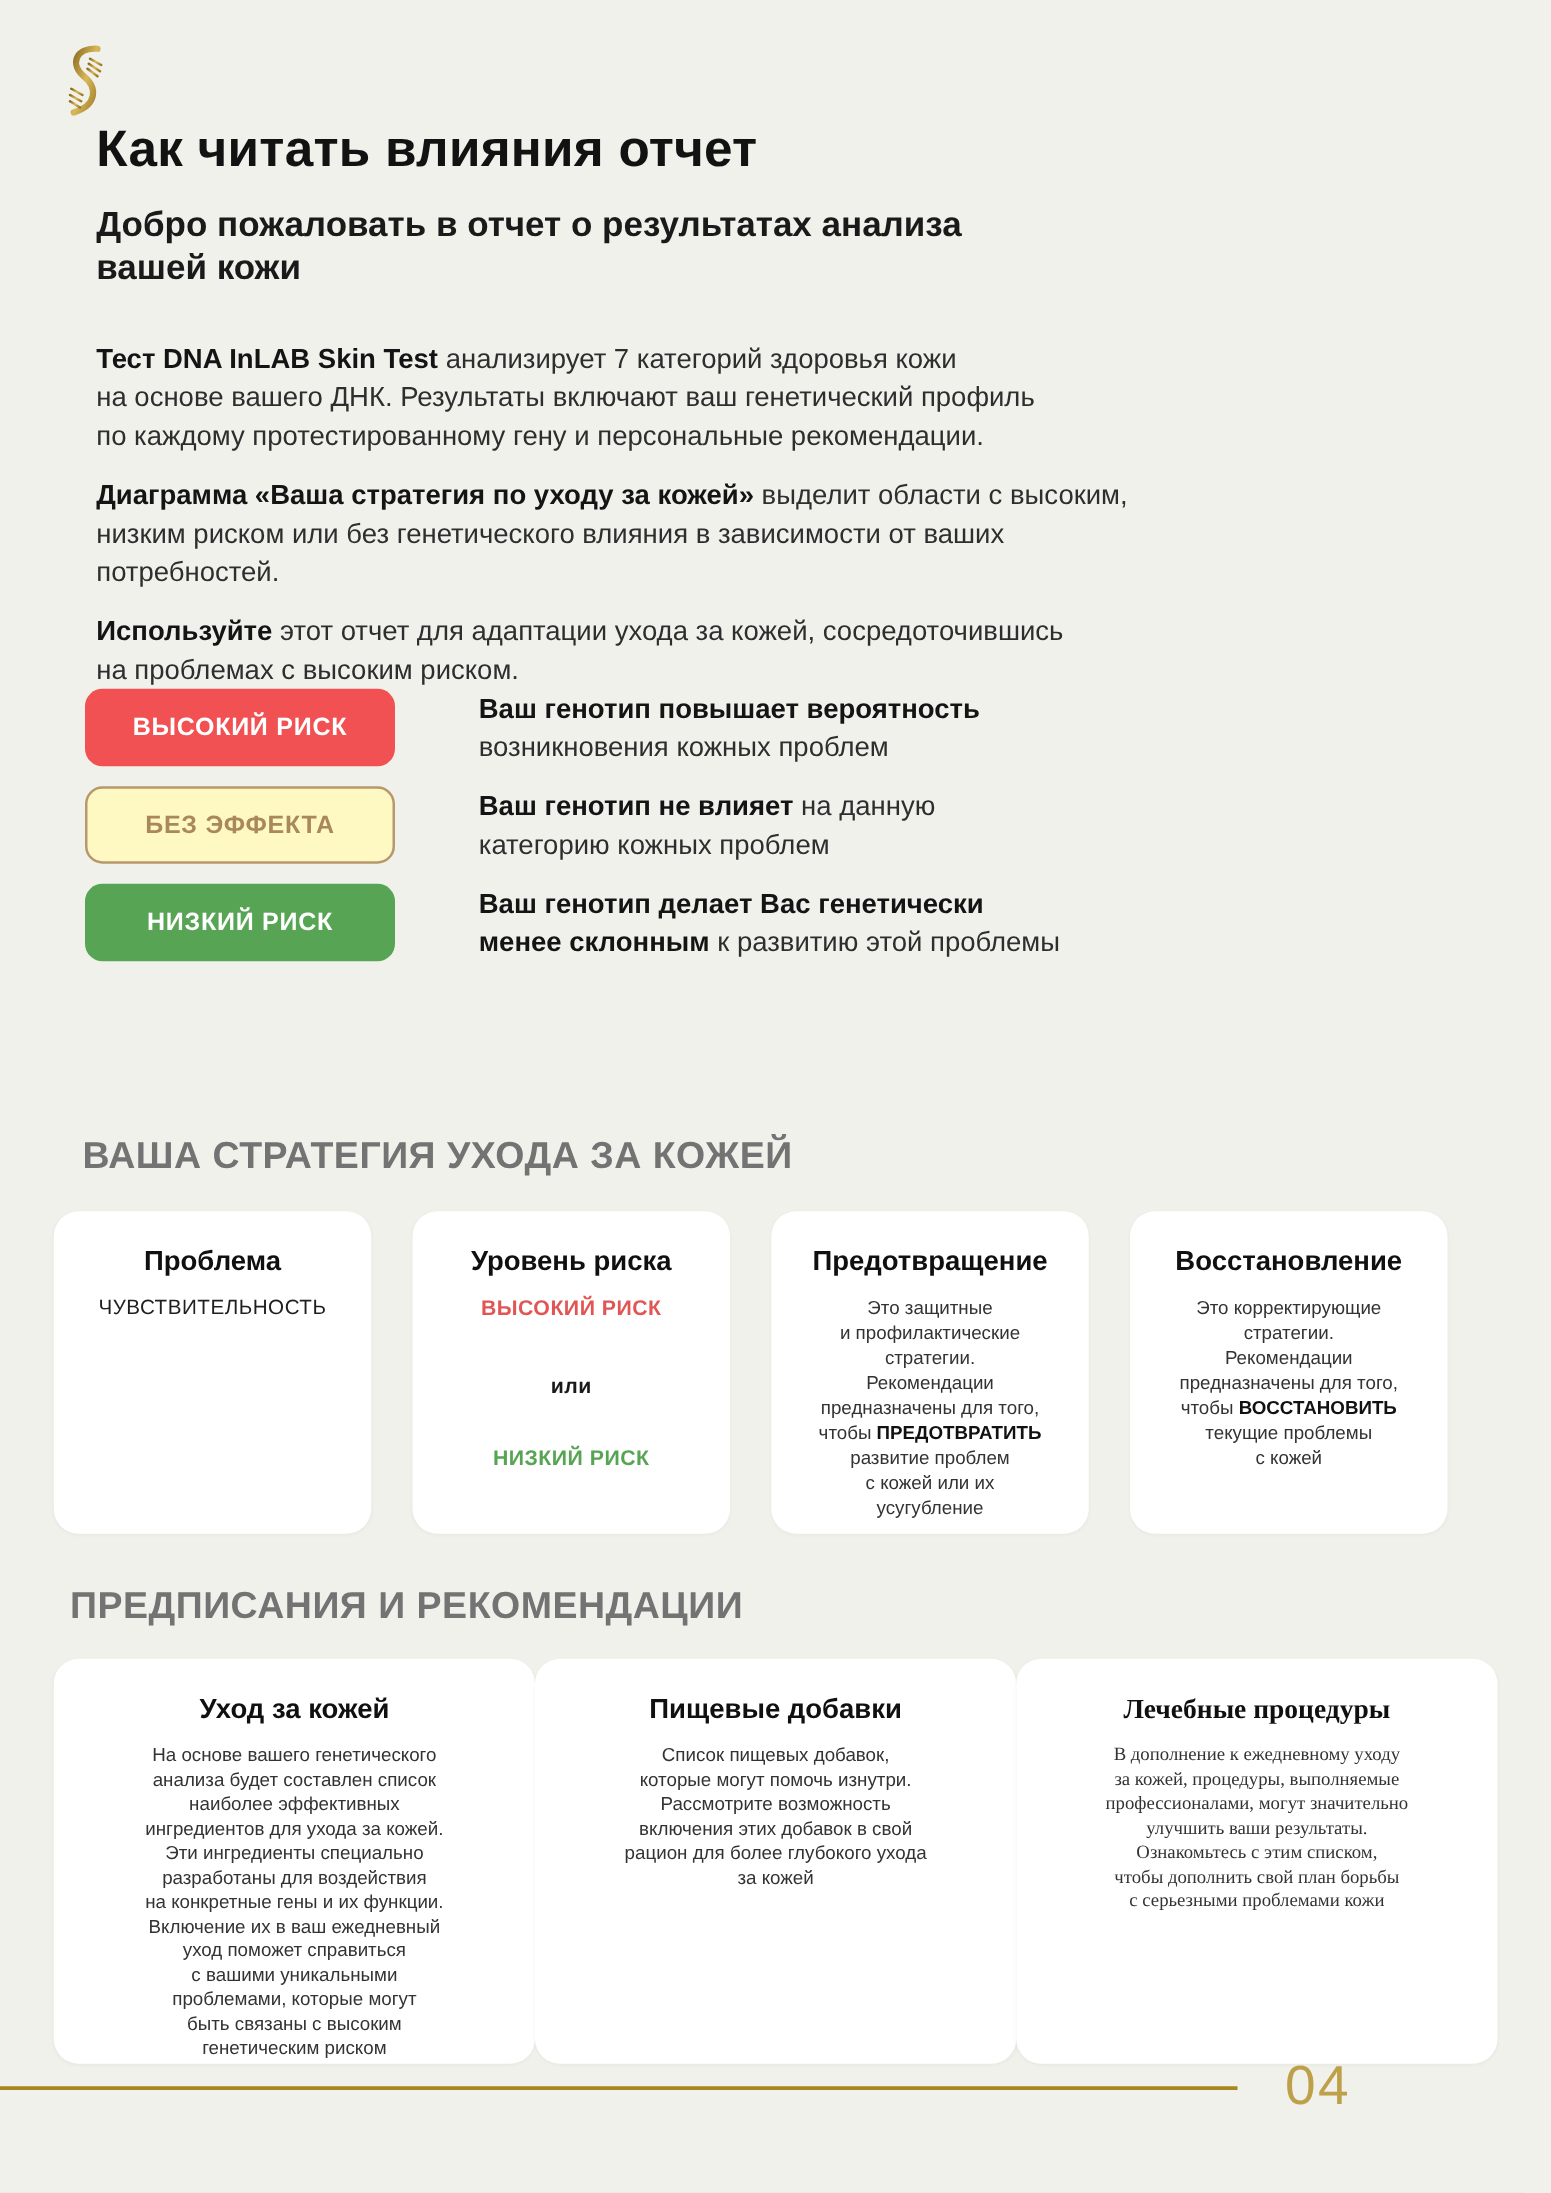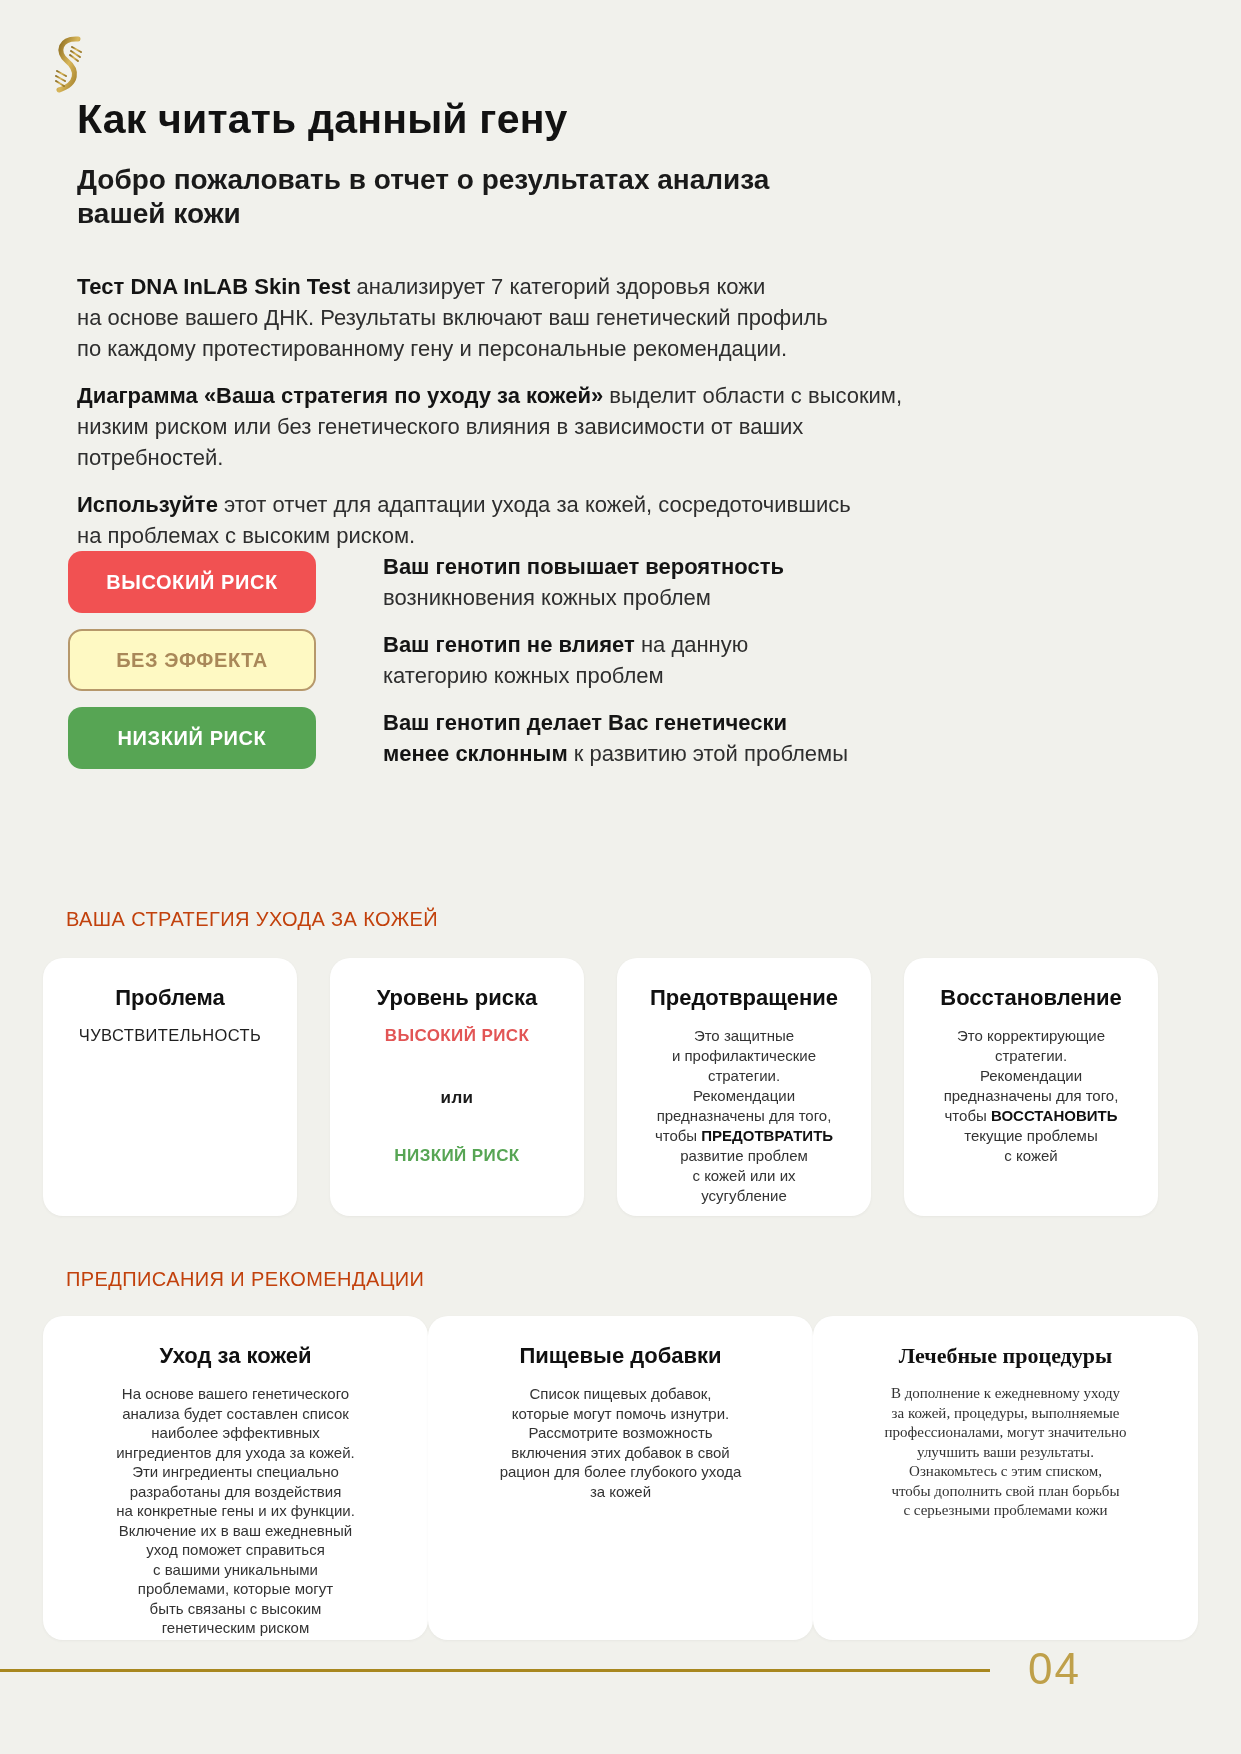--- a/index.html
+++ b/index.html
@@ -47,27 +47,27 @@
   .badge-high { background: #F15152; color: #ffffff; }
   .badge-none { background: #fef9c3; color: #A98859; border: 2px solid #B6986B; }
   .badge-low  { background: #57A554; color: #ffffff; }
   .legend-text {
     margin-left: 67px; font-size: 22px; line-height: 31px;
     color: #2e2e2e; white-space: pre-line;
   }
 
   
   .section-title {
-    font-size: 20px; font-weight: 400; color: #c2410c;
+    font-size: 30px; font-weight: 700; color: #737373;
     letter-spacing: 0.4px;
   }
   .strategy { position: absolute; left: 43px; top: 908px; width: 1155px; }
   .strategy .section-title { margin-left: 23px; margin-bottom: 27px; }
   .prescriptions { position: absolute; left: 43px; top: 1268px; width: 1155px; }
-  .prescriptions .section-title { margin-left: 23px; margin-bottom: 25px; }
+  .prescriptions .section-title { margin-left: 13px; margin-bottom: 25px; }
 
   .card-row { display: flex; text-align: center; }
   .card {
     background: #ffffff; border-radius: 20px;
     box-shadow: 0 1px 3px rgba(60,60,50,0.05);
     padding: 27px 26px;
   }
   .strategy .card { width: 254px; height: 258px; margin-right: 33px; }
   .strategy .card:last-child { margin-right: 0; }
   .prescriptions .card { flex: 1; height: 324px; }
@@ -119,21 +119,21 @@
         <line x1="25" y1="17" x2="34" y2="23"></line>
         <line x1="24" y1="21" x2="32" y2="27"></line>
         <line x1="11" y1="37" x2="20" y2="42"></line>
         <line x1="10" y1="42" x2="19" y2="47"></line>
         <line x1="10" y1="47" x2="18" y2="52"></line>
       </g>
     </svg>
   </div>
 
   <div class="hero">
-    <h1>Как читать данный гену</h1>
+    <h1>Как читать влияния отчет</h1>
     <h2>Добро пожаловать в отчет о результатах анализа
 вашей кожи</h2>
 
     <p><b>Тест DNA InLAB Skin Test</b><span> анализирует 7 категорий здоровья кожи
 на основе вашего ДНК. Результаты включают ваш генетический профиль
 по каждому протестированному гену и персональные рекомендации.</span></p>
     <p><b>Диаграмма «Ваша стратегия по уходу за кожей»</b><span> выделит области с высоким,
 низким риском или без генетического влияния в зависимости от ваших
 потребностей.</span></p>
     <p><b>Используйте</b><span> этот отчет для адаптации ухода за кожей, сосредоточившись

